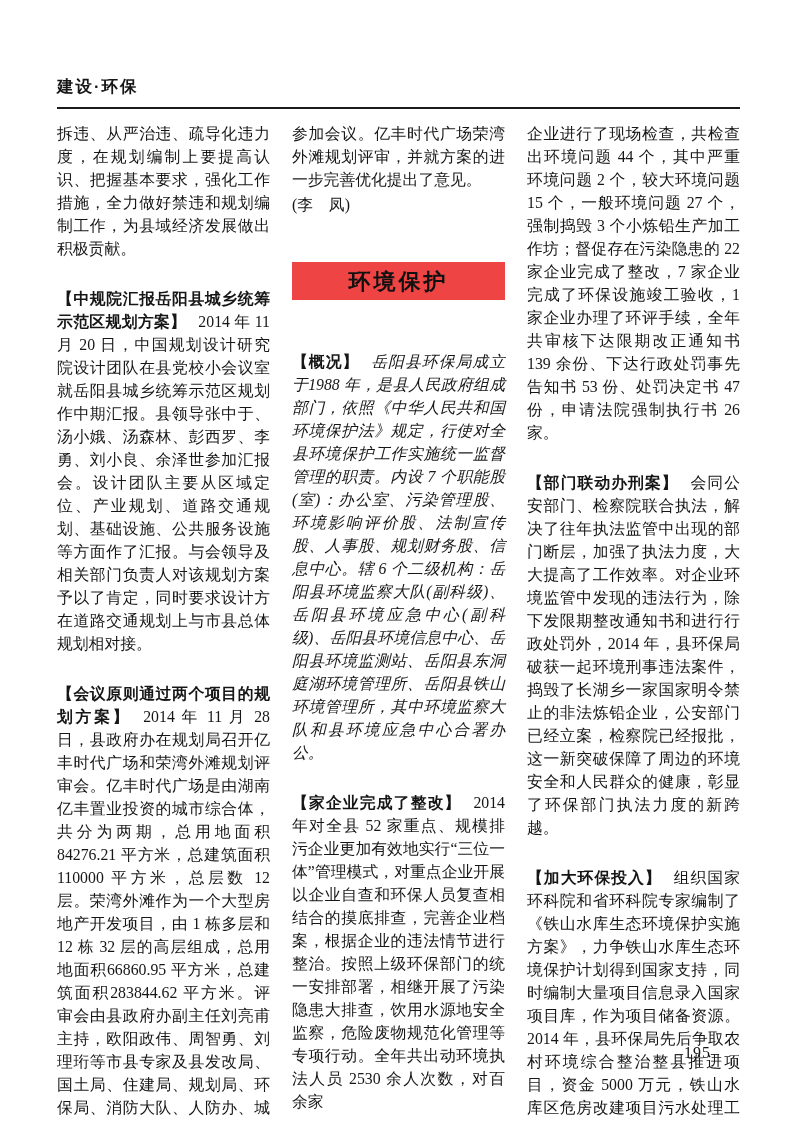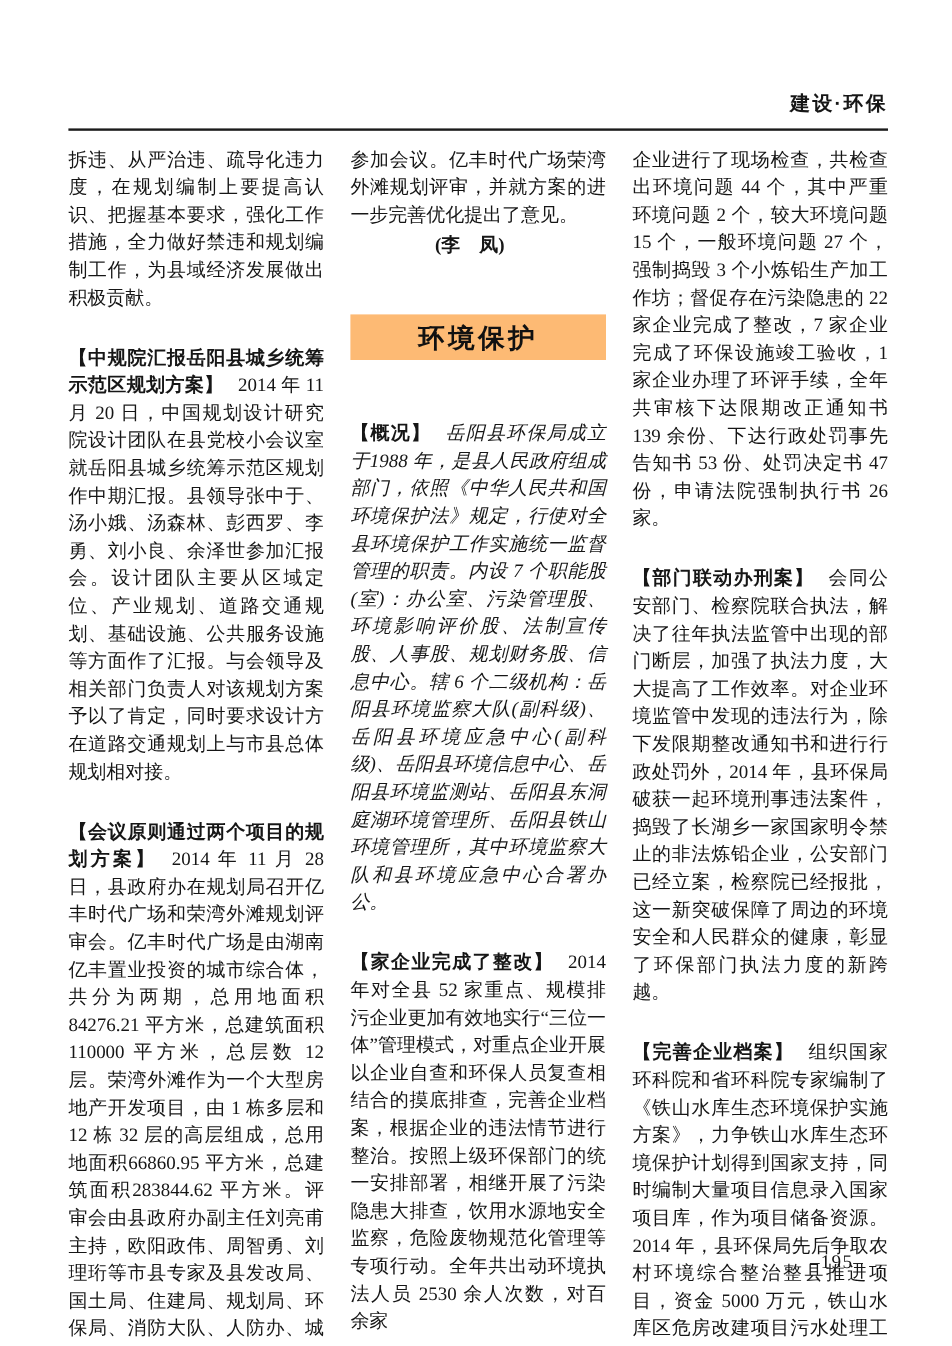--- a/index.html
+++ b/index.html
@@ -10,21 +10,20 @@
     -webkit-font-smoothing: antialiased;
   }
   .page {
     position:relative;
     width:793px; height:1122px;
     padding:76px 53px 0 57px;
     background:#ffffff;
     overflow:hidden;
   }
   .page-header {
-    text-align:right;
     font-family:"Liberation Sans","DejaVu Sans",sans-serif;
     font-weight:bold;
     font-size:16.5px;
     letter-spacing:2px;
     padding-bottom:9px;
     border-bottom:2px solid #1b1b1b;
   }
   .columns {
     display:flex;
     gap:22px;
@@ -40,28 +39,27 @@
   }
   .body-text { text-align:justify; }
   .entry { margin-top:27px; }
   .entry-title {
     font-family:"Liberation Sans","DejaVu Sans",sans-serif;
     font-weight:bold;
     margin-right:0.75em;
   }
   .kai { font-style:italic; }
   .byline {
-    text-align:center;
+    text-align:left;
     padding-right:14px;
     margin-top:2px;
-    font-weight:bold;
   }
   .section-box {
     margin:46px 0 50px 0;
-    background:#fdba74;
+    background:#ef4444;
     height:38px;
     display:flex;
     align-items:center;
     justify-content:center;
   }
   .section-box .section-title {
     font-family:"Liberation Sans","DejaVu Sans",sans-serif;
     font-weight:bold;
     font-size:22px;
     letter-spacing:3px;
@@ -109,21 +107,21 @@
         <span class="entry-title">【家企业完成了整改】</span><span class="entry-body">2014 年对全县 52 家重点、规模排污企业更加有效地实行“三位一体”管理模式，对重点企业开展以企业自查和环保人员复查相结合的摸底排查，完善企业档案，根据企业的违法情节进行整治。按照上级环保部门的统一安排部署，相继开展了污染隐患大排查，饮用水源地安全监察，危险废物规范化管理等专项行动。全年共出动环境执法人员 2530 余人次数，对百余家</span>
       </p>
     </section>
 
     <section class="column">
       <p class="body-text">企业进行了现场检查，共检查出环境问题 44 个，其中严重环境问题 2 个，较大环境问题 15 个，一般环境问题 27 个，强制捣毁 3 个小炼铅生产加工作坊；督促存在污染隐患的 22 家企业完成了整改，7 家企业完成了环保设施竣工验收，1 家企业办理了环评手续，全年共审核下达限期改正通知书 139 余份、下达行政处罚事先告知书 53 份、处罚决定书 47 份，申请法院强制执行书 26 家。</p>
       <p class="body-text entry">
         <span class="entry-title">【部门联动办刑案】</span><span class="entry-body">会同公安部门、检察院联合执法，解决了往年执法监管中出现的部门断层，加强了执法力度，大大提高了工作效率。对企业环境监管中发现的违法行为，除下发限期整改通知书和进行行政处罚外，2014 年，县环保局破获一起环境刑事违法案件，捣毁了长湖乡一家国家明令禁止的非法炼铅企业，公安部门已经立案，检察院已经报批，这一新突破保障了周边的环境安全和人民群众的健康，彰显了环保部门执法力度的新跨越。</span>
       </p>
       <p class="body-text entry">
-        <span class="entry-title">【完善企业档案】</span><span class="entry-body">组织国家环科院和省环科院专家编制了《铁山水库生态环境保护实施方案》，力争铁山水库生态环境保护计划得到国家支持，同时编制大量项目信息录入国家项目库，作为项目储备资源。2014 年，县环保局先后争取农村环境综合整治整县推进项目，资金 5000 万元，铁山水库区危房改建项目污水处理工程，资金 200 万元，公田镇铀矿、张谷</span>
+        <span class="entry-title">【加大环保投入】</span><span class="entry-body">组织国家环科院和省环科院专家编制了《铁山水库生态环境保护实施方案》，力争铁山水库生态环境保护计划得到国家支持，同时编制大量项目信息录入国家项目库，作为项目储备资源。2014 年，县环保局先后争取农村环境综合整治整县推进项目，资金 5000 万元，铁山水库区危房改建项目污水处理工程，资金 200 万元，公田镇铀矿、张谷</span>
       </p>
     </section>
 
   </div>
 
   <div class="page-number">–195–</div>
 
 </div>
 
 </body></html>

